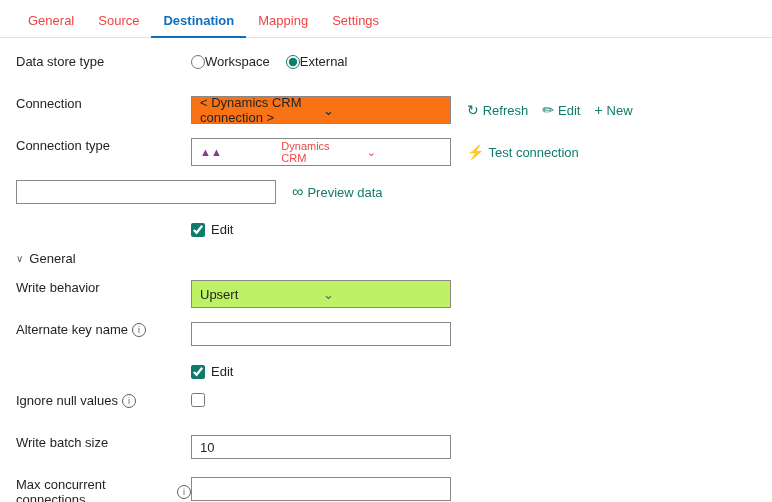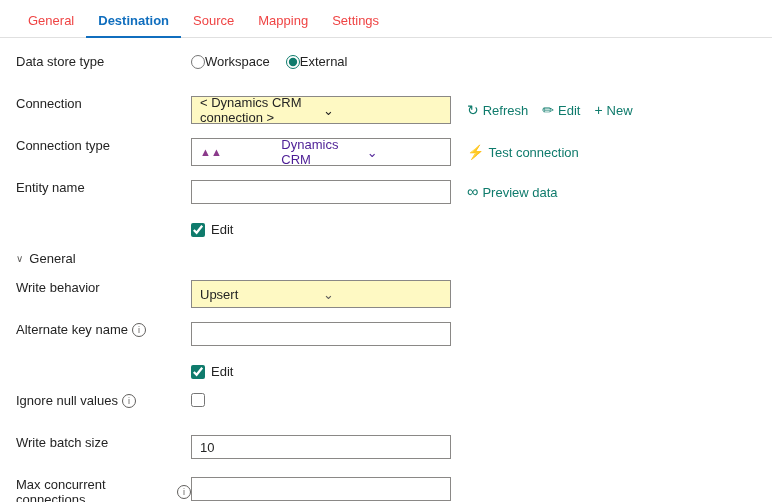--- a/index.html
+++ b/index.html
@@ -17,21 +17,21 @@
     .form-row { display: flex; align-items: flex-start; margin-bottom: 14px; min-height: 28px; }
     .form-label { width: 175px; font-size: 13px; color: #242424; flex-shrink: 0; display: flex; align-items: center; gap: 4px; }
     .form-controls { display: flex; align-items: center; gap: 8px; flex: 1; }
 
     
     .radio-group { display: flex; align-items: center; gap: 16px; }
     .radio-item { display: flex; align-items: center; gap: 0; cursor: pointer; }
     .radio-item input[type="radio"] { width: 14px; height: 14px; accent-color: #0f7b6c; cursor: pointer; }
 
     
-    .dropdown { display: flex; align-items: center; border: 1px solid #8a8886; background: #fef9c3; padding: 4px 8px; min-width: 260px; height: 28px; cursor: pointer; position: relative; }
+    .dropdown { display: flex; align-items: center; border: 1px solid #8a8886; background: #f97316; padding: 4px 8px; min-width: 260px; height: 28px; cursor: pointer; position: relative; }
     .dropdown span { flex: 1; font-size: 13px; color: #242424; }
     .dropdown-arrow { color: #605e5c; font-size: 10px; margin-left: 4px; }
 
     
     .action-links { display: flex; align-items: center; gap: 14px; margin-left: 8px; }
     .action-link { display: flex; align-items: center; gap: 4px; color: #0f7b6c; cursor: pointer; font-size: 13px; text-decoration: none; }
     .action-icon { font-size: 14px; }
 
     
     .text-input { border: 1px solid #8a8886; padding: 4px 8px; height: 24px; font-size: 13px; color: #242424; min-width: 260px; outline: none; }
@@ -43,33 +43,33 @@
 
     
     .advanced-toggle { display: flex; align-items: center; gap: 6px; cursor: pointer; color: #242424; font-size: 13px; margin-bottom: 14px; }
     .chevron { font-size: 10px; color: #605e5c; }
 
     
     .info-icon { width: 14px; height: 14px; border: 1px solid #605e5c; border-radius: 50%; display: inline-flex; align-items: center; justify-content: center; font-size: 9px; color: #605e5c; cursor: default; flex-shrink: 0; }
 
     
     .dropdown-with-icon { display: flex; align-items: center; gap: 6px; border: 1px solid #8a8886; background: #fff; padding: 4px 8px; min-width: 260px; height: 28px; cursor: pointer; }
-    .dropdown-with-icon span { flex: 1; font-size: 13px; color: #4c1d95; }
-
-    
-    .upsert-dropdown { display: flex; align-items: center; border: 1px solid #8a8886; background: #fef9c3; padding: 4px 8px; min-width: 260px; height: 28px; cursor: pointer; }
+    .dropdown-with-icon span { flex: 1; font-size: 11px; color: #ef4444; }
+
+    
+    .upsert-dropdown { display: flex; align-items: center; border: 1px solid #8a8886; background: #bef264; padding: 4px 8px; min-width: 260px; height: 28px; cursor: pointer; }
     .upsert-dropdown span { flex: 1; font-size: 13px; }
   </style>
 </head>
 <body>
 
 <div class="tabs">
   <div class="tab">General</div>
+  <div class="tab">Source</div>
   <div class="tab active">Destination</div>
-  <div class="tab">Source</div>
   <div class="tab">Mapping</div>
   <div class="tab">Settings</div>
 </div>
 
 <div class="content">
 
   <div class="form-row">
     <div class="form-label">Data store type</div>
     <div class="form-controls">
       <div class="radio-group">
@@ -120,21 +120,20 @@
       <div class="action-links">
         <a class="action-link">
           <span class="action-icon">⚡</span>
           <span>Test connection</span>
         </a>
       </div>
     </div>
   </div>
 
   <div class="form-row">
-    <div class="form-label">Entity name</div>
     <div class="form-controls">
       <input type="text" class="text-input" value="" style="">
       <div class="action-links">
         <a class="action-link">
           <span class="action-icon" style="font-size:16px;">∞</span>
           <span>Preview data</span>
         </a>
       </div>
     </div>
   </div>

